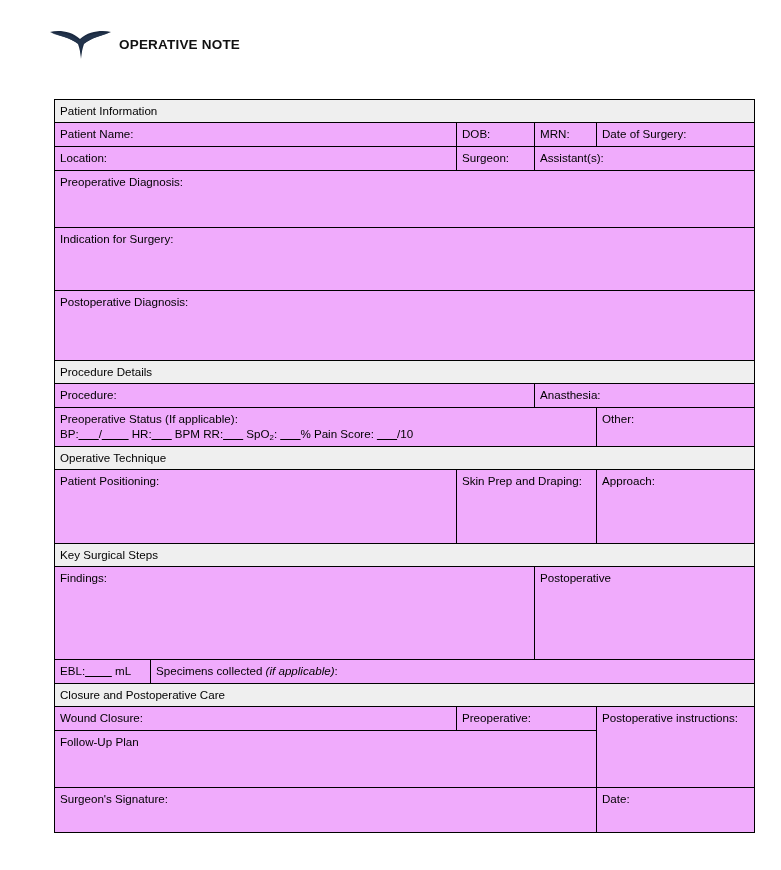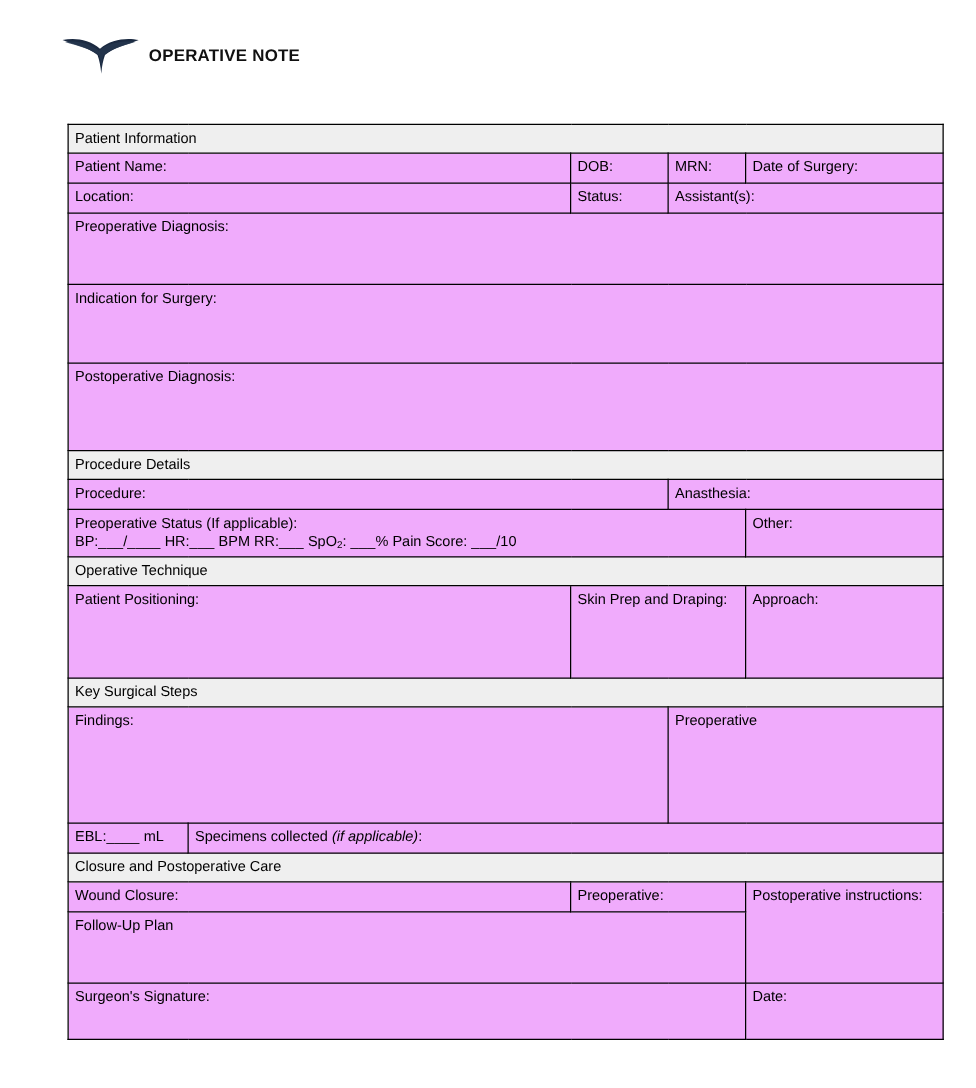--- a/index.html
+++ b/index.html
@@ -72,21 +72,21 @@
   .h-box-md { height: 56px; }
   .h-box-lg { height: 86px; }
   .h-box-xl { height: 63px; }
   .h-sig    { height: 38px; }
   .h-vitals { height: 26px; }
   .h-pos    { height: 67px; }
   .h-follow { height: 26px; }
 
   .nowrap { white-space: nowrap; }
   .ital { font-style: italic; }
-  .blank { letter-spacing: 0.2px; text-align: center; }
+  .blank { text-decoration: underline; letter-spacing: 0.2px; text-align: center; }
   sub { font-size: 0.68em; vertical-align: -0.22em; }
 </style>
 </head>
 <body>
 
 <div class="doc-header">
   <svg class="brand-logo" viewBox="0 0 64 34" aria-hidden="true">
     <path d="M1 5 C 10 3, 22 4, 31 12 C 40 4, 53 3, 62 5 C 52 9, 42 11, 35 17 C 33.5 21, 32.5 26, 32 32 C 31.5 26, 30.5 21, 29 17 C 22 11, 11 9, 1 5 Z" fill="#1b2a41"></path>
     <path d="M3 6.5 C 12 5.5, 22 7, 30 13.5 C 38 7, 49 5.5, 59 6.5 C 49 9.5, 40 12, 33.5 17.5 C 32.6 21, 32.2 25, 32 30 C 31.8 25, 31.4 21, 30.5 17.5 C 24 12, 13 9.5, 3 6.5 Z" fill="#24364f" opacity="0.85"></path>
   </svg>
@@ -107,21 +107,21 @@
     <td colspan="5" class="h-band">Patient Information</td>
   </tr>
   <tr>
     <td colspan="2" class="h-line">Patient Name:</td>
     <td class="h-line">DOB:</td>
     <td class="h-line">MRN:</td>
     <td class="h-line">Date of Surgery:</td>
   </tr>
   <tr>
     <td colspan="2" class="h-line">Location:</td>
-    <td class="h-line">Status:</td>
+    <td class="h-line">Surgeon:</td>
     <td colspan="2" class="h-line">Assistant(s):</td>
   </tr>
   <tr>
     <td colspan="5" class="h-box-sm">Preoperative Diagnosis:</td>
   </tr>
   <tr>
     <td colspan="5" class="h-box-md">Indication for Surgery:</td>
   </tr>
   <tr>
     <td colspan="5" class="h-box-xl">Postoperative Diagnosis:</td>
@@ -149,21 +149,21 @@
     <td colspan="2" class="h-pos">Patient Positioning:</td>
     <td colspan="2" class="h-pos">Skin Prep and Draping:</td>
     <td class="h-pos">Approach:</td>
   </tr>
 
   <tr class="section-row">
     <td colspan="5" class="h-band">Key Surgical Steps</td>
   </tr>
   <tr>
     <td colspan="3" class="h-box-lg">Findings:</td>
-    <td colspan="2" class="h-box-lg">Preoperative</td>
+    <td colspan="2" class="h-box-lg">Postoperative</td>
   </tr>
   <tr>
     <td class="h-line"><span class="nowrap"><span>EBL:</span><span class="blank">____</span>&nbsp;<span>mL</span></span></td>
     <td colspan="4" class="h-line"><span>Specimens collected </span><span class="ital">(if applicable)</span><span>:</span></td>
   </tr>
 
   <tr class="section-row">
     <td colspan="5" class="h-band">Closure and Postoperative Care</td>
   </tr>
   <tr>

